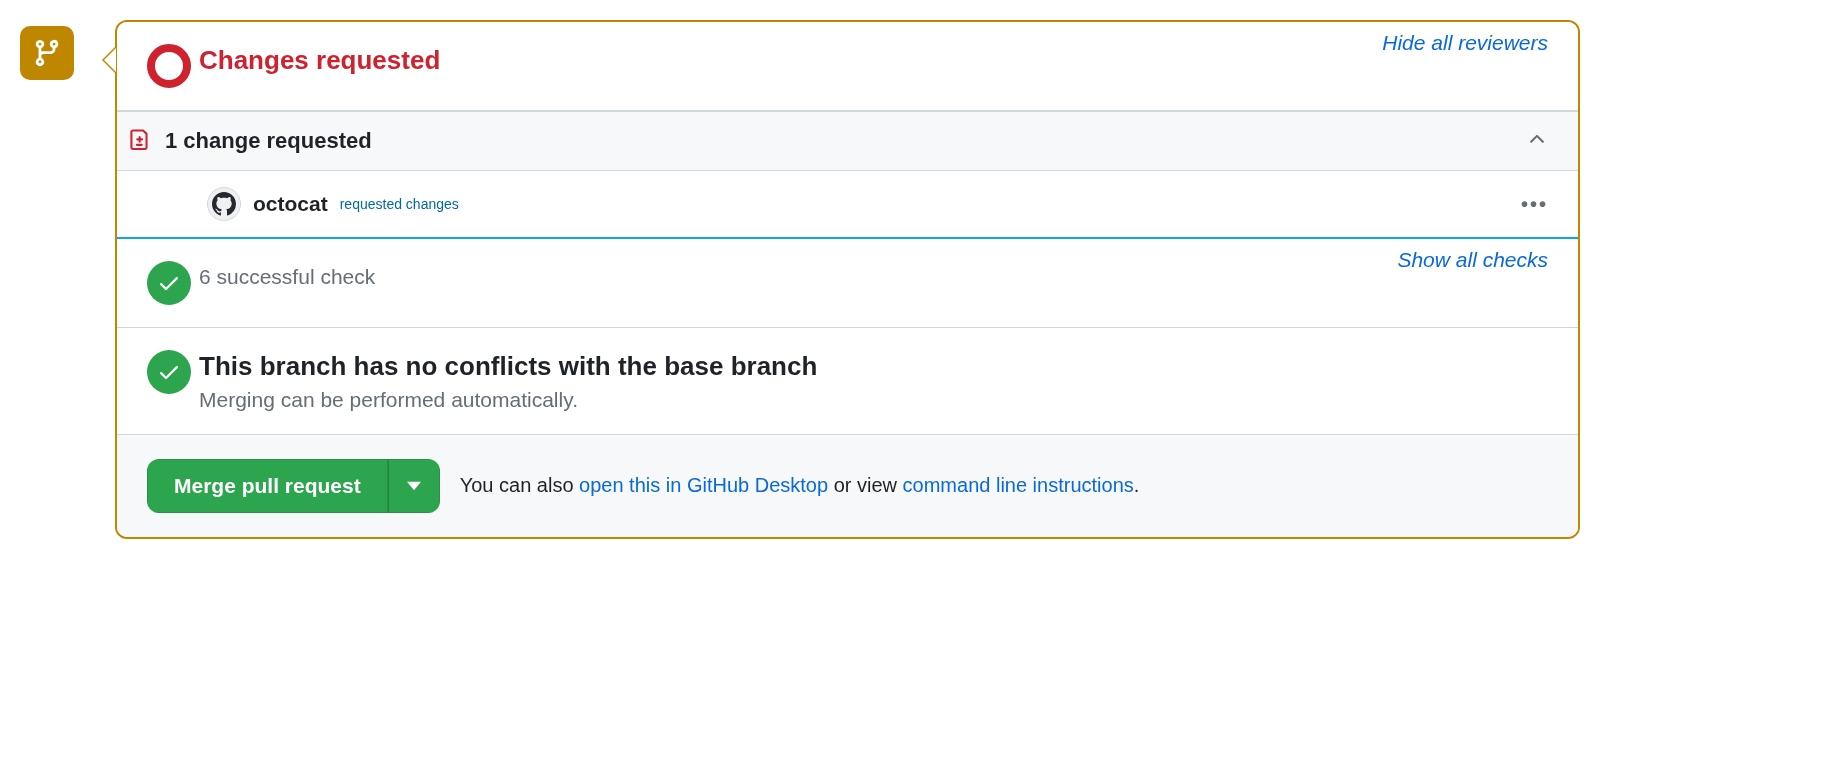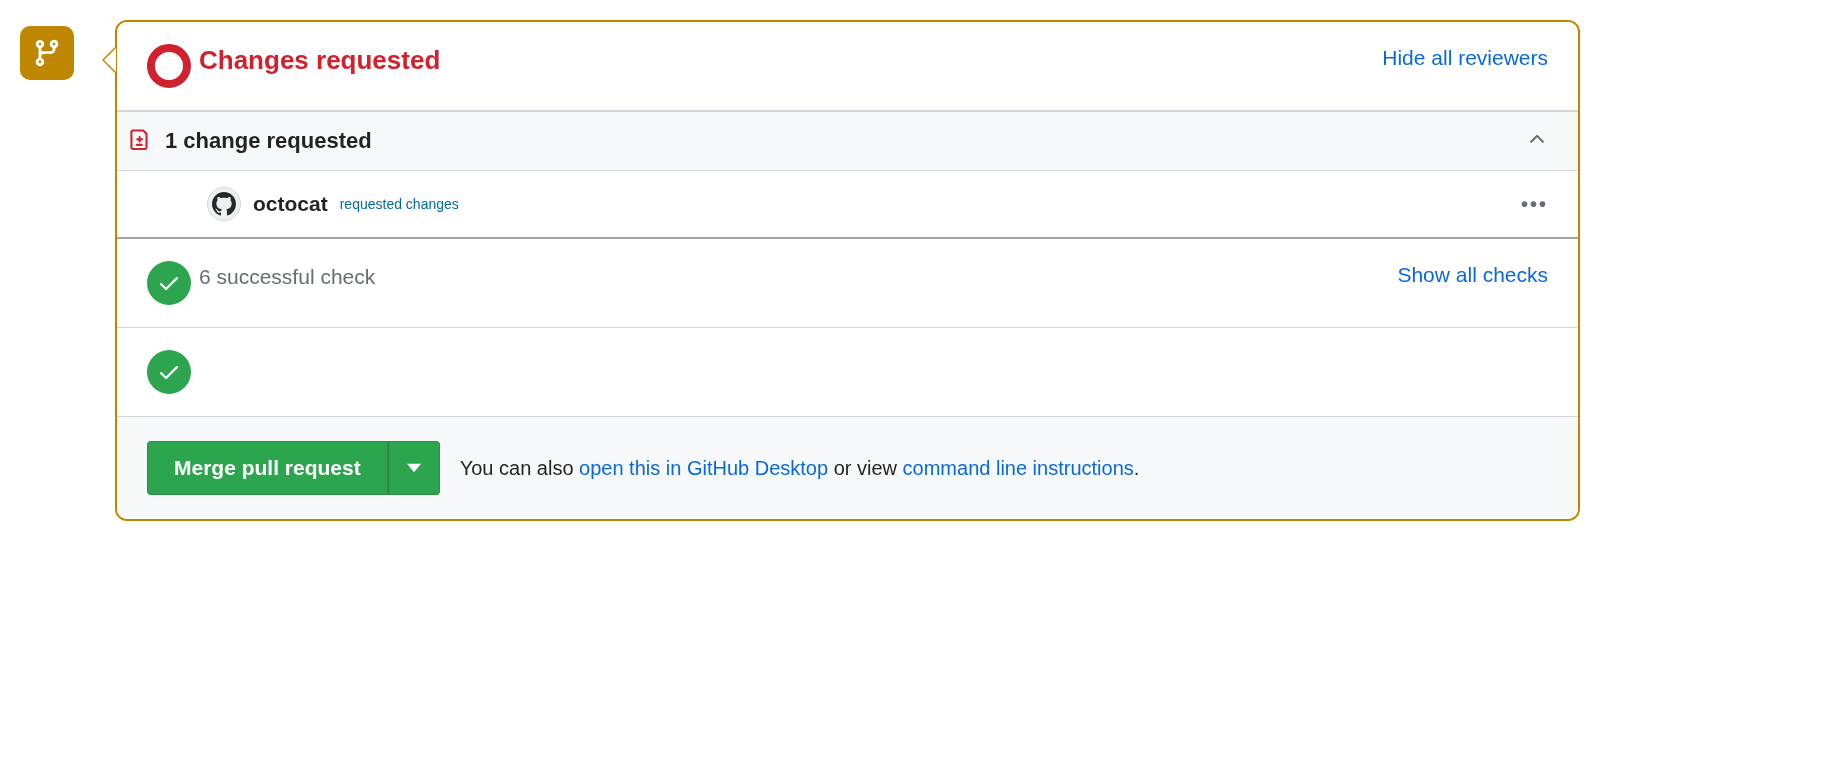--- a/index.html
+++ b/index.html
@@ -88,24 +88,25 @@
   .section-title.red { color: #cf222e; }
   .section-sub {
     font-size: 21px;
     color: #656d76;
     margin-top: 4px;
   }
   .link { color: #0969da; cursor: pointer; }
   .right-link {
     position: absolute;
     right: 30px;
-    top: 24px;
+    top: 9px;
     font-size: 21px;
     color: #0969da;
     cursor: pointer;
+    font-style: italic;
   }
   .subheader {
     background: #f6f8fa;
     border-top: 1px solid #d0d7de;
     border-bottom: 1px solid #d0d7de;
     padding: 14px 12px;
     display: flex;
     align-items: center;
     gap: 14px;
     position: relative;
@@ -119,21 +120,21 @@
     transform: translateY(-50%);
     color: #656d76;
     cursor: pointer;
   }
   .chev svg { width: 22px; height: 22px; fill: currentColor; }
   .reviewer-row {
     padding: 16px 30px 16px 90px;
     display: flex;
     align-items: center;
     gap: 12px;
-    border-bottom: 2px solid #a3a3a3;
+    border-bottom: 2px solid #0ea5e9;
     background: #ffffff;
     position: relative;
   }
   .avatar {
     width: 34px; height: 34px;
     border-radius: 50%;
     background: #f0f0f0;
     border: 1px solid #d0d7de;
     display: flex;
     align-items: center;
@@ -157,21 +158,21 @@
   .footer {
     background: #f6f8fa;
     padding: 24px 30px;
     display: flex;
     align-items: center;
     gap: 20px;
     flex-wrap: wrap;
   }
   .btn-group {
     display: inline-flex;
-    border-radius: 4px;
+    border-radius: 12px;
     overflow: hidden;
     justify-content: space-between;
   }
   .btn {
     background: #2da44e;
     color: #ffffff;
     border: 1px solid rgba(27,31,36,0.15);
     font-size: 21px;
     font-weight: 600;
     padding: 14px 26px;
@@ -245,20 +246,24 @@
       </div>
       <div class="right-link">Show all checks</div>
     </div>
 
     <div class="section">
       <div class="status-icon green">
         <svg viewBox="0 0 16 16">
             <path d="M13.78 4.22a.75.75 0 0 1 0 1.06l-7.25 7.25a.75.75 0 0 1-1.06 0L2.22 9.28a.75.75 0 0 1 1.06-1.06L6 10.94l6.72-6.72a.75.75 0 0 1 1.06 0Z"></path>
           </svg>
       </div>
+      <div class="section-body">
+        <div class="section-title">This branch has no conflicts with the base branch</div>
+        <div class="section-sub">Merging can be performed automatically.</div>
+      </div>
     </div>
 
     <div class="footer">
       <div class="btn-group">
         <button class="btn">Merge pull request</button>
         <button class="btn caret">
           <svg viewBox="0 0 10 6">
               <path d="M0 0l5 6 5-6z"></path>
             </svg>
         </button>

